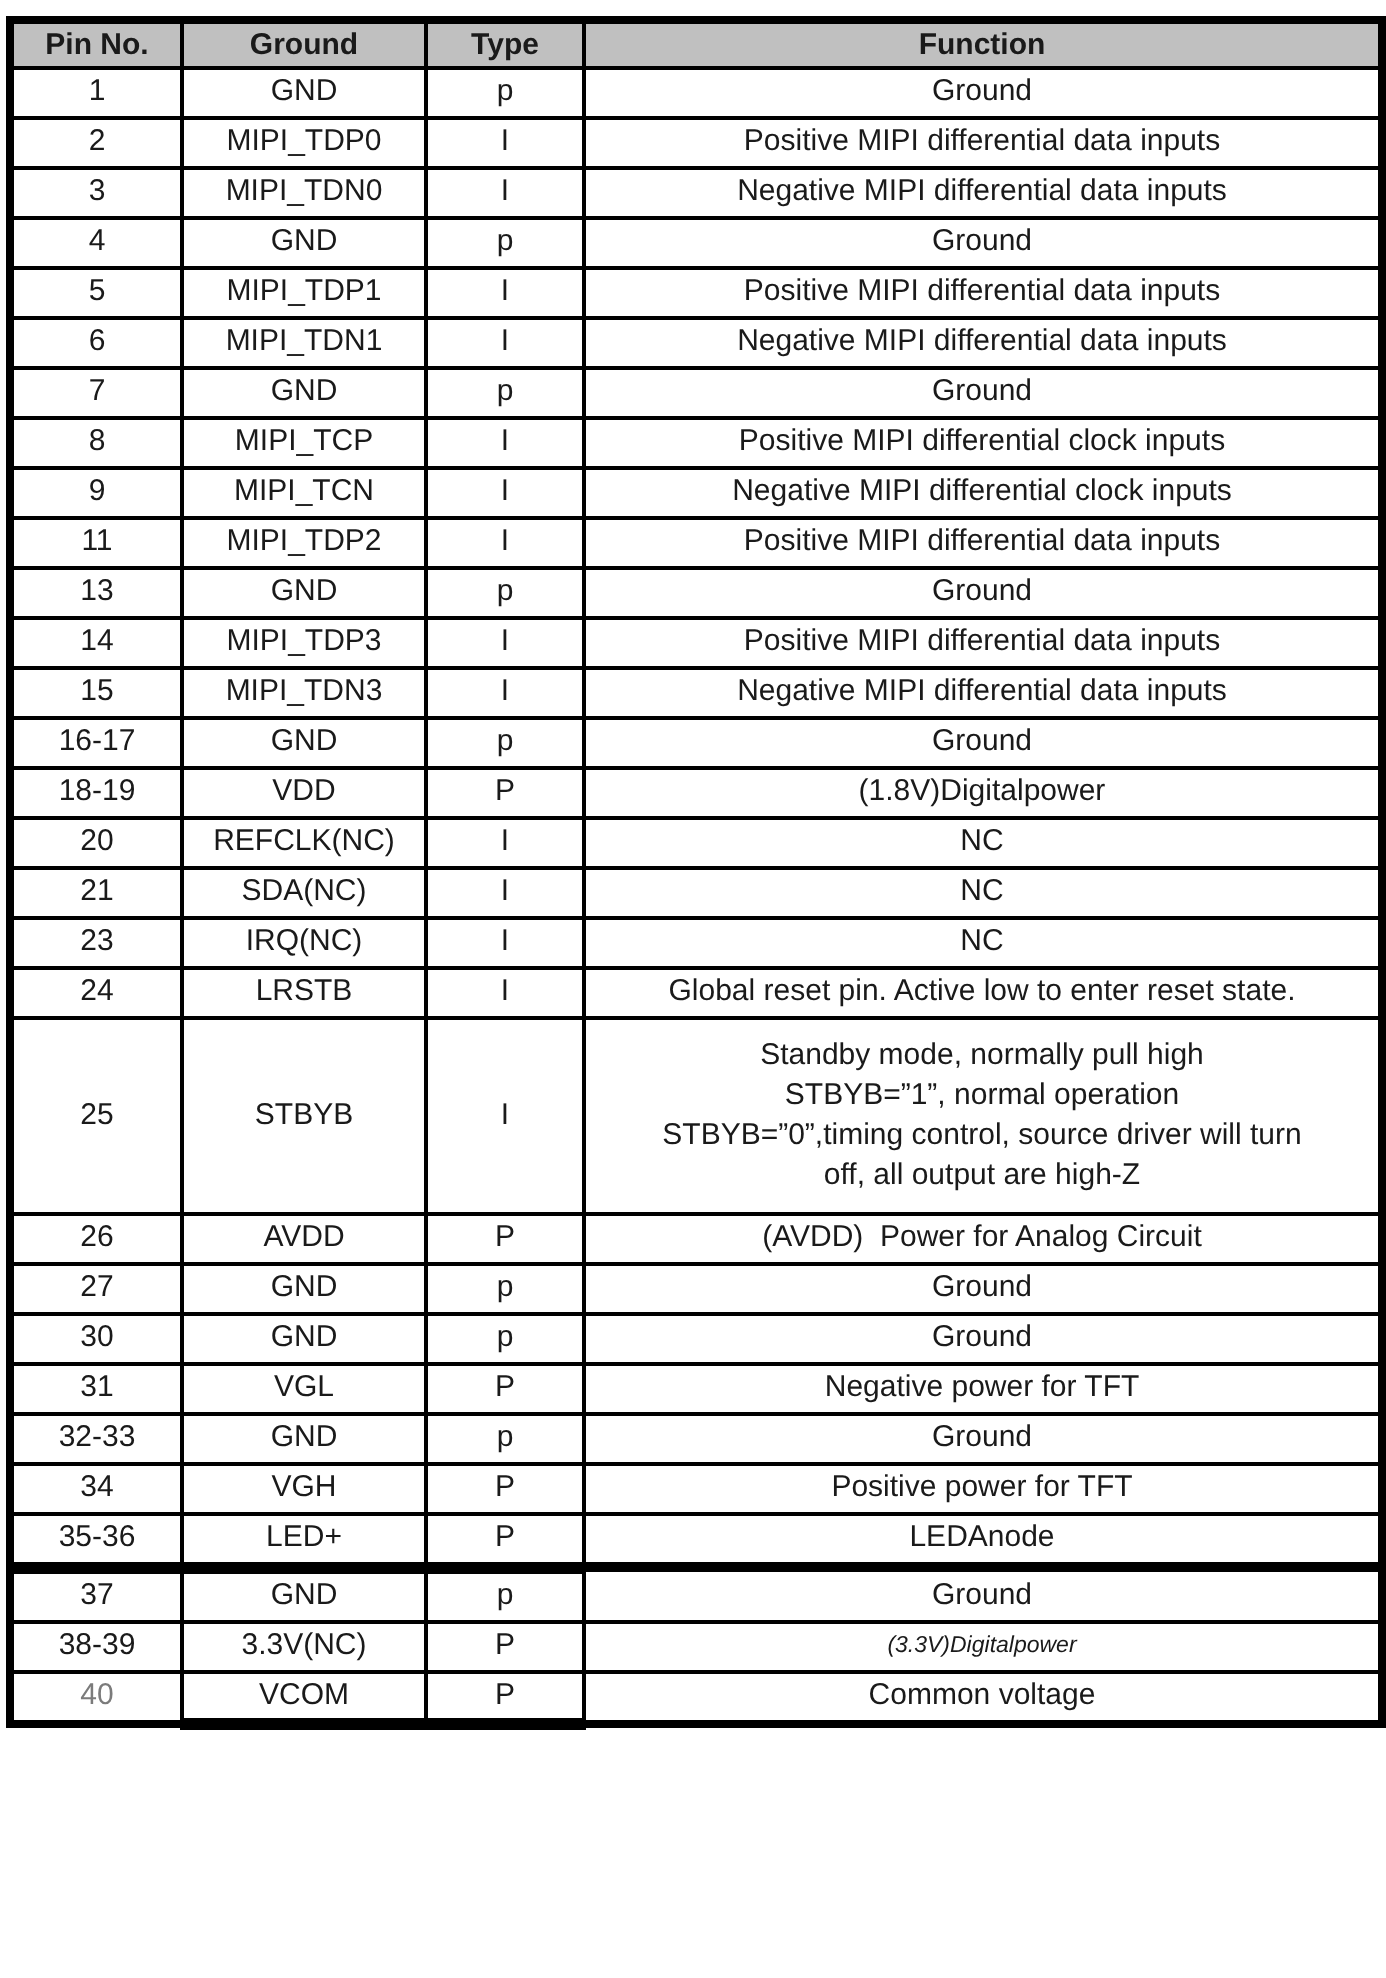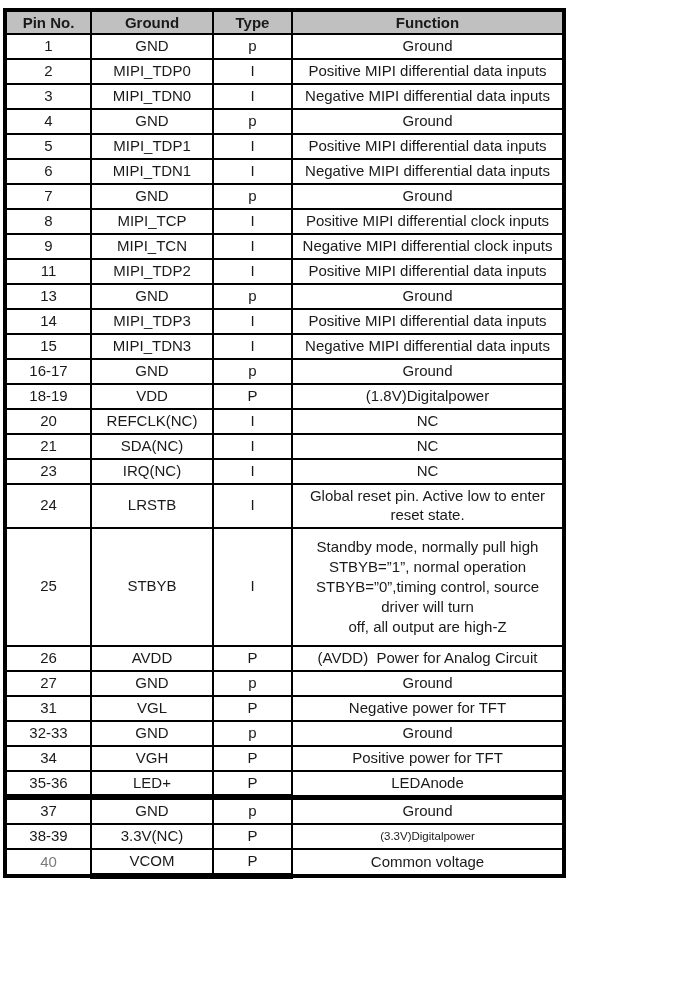--- a/index.html
+++ b/index.html
@@ -13,21 +13,21 @@
   html,body{margin:0;padding:0;background:var(--page-bg);}
   body{
     width:693px;height:989px;
     font-family:"Liberation Sans","DejaVu Sans",sans-serif;
     color:var(--text-color);
   }
   .page{padding:8px 3px 8px 3px;}
   table.pin-table{
     border-collapse:collapse;
     table-layout:fixed;
-    width:563px;
+    width:690px;
     border:4px solid var(--border-color);
   }
   col.c-pin{width:86px;}
   col.c-symbol{width:122px;}
   col.c-type{width:79px;}
   col.c-function{width:auto;}
   th,td{
     border:2px solid var(--border-color);
     text-align:center;
     vertical-align:middle;
@@ -38,21 +38,21 @@
   thead th{
     background:var(--header-bg);
     font-weight:bold;
     height:22px;
     font-size:15px;
   }
   tbody td{height:25px;line-height:1.25;}
   tr.tall td{padding:8px 3px;}
   tr.tall .fn-line{line-height:20px;}
   td.muted{color:var(--muted-pin);}
-  td.small-text{font-size:11.5px;}
+  td.small-text{font-size:11.5px;font-style:italic;}
   td.thick-bottom{border-bottom:6px solid var(--border-color);}
   tr.thick-top td{border-top:5px solid var(--border-color);text-align:center;}
 </style>
 </head>
 <body>
 
 <div class="page">
   <table class="pin-table">
     <colgroup>
       <col class="c-pin">
@@ -200,20 +200,26 @@
     <td>P</td>
     <td>(AVDD)&nbsp; Power for Analog Circuit</td>
   </tr>
         <tr>
     <td>27</td>
     <td>GND</td>
     <td>p</td>
     <td>Ground</td>
   </tr>
         <tr>
+    <td>30</td>
+    <td>GND</td>
+    <td>p</td>
+    <td>Ground</td>
+  </tr>
+        <tr>
     <td>31</td>
     <td>VGL</td>
     <td>P</td>
     <td>Negative power for TFT</td>
   </tr>
         <tr>
     <td>32-33</td>
     <td>GND</td>
     <td>p</td>
     <td>Ground</td>

